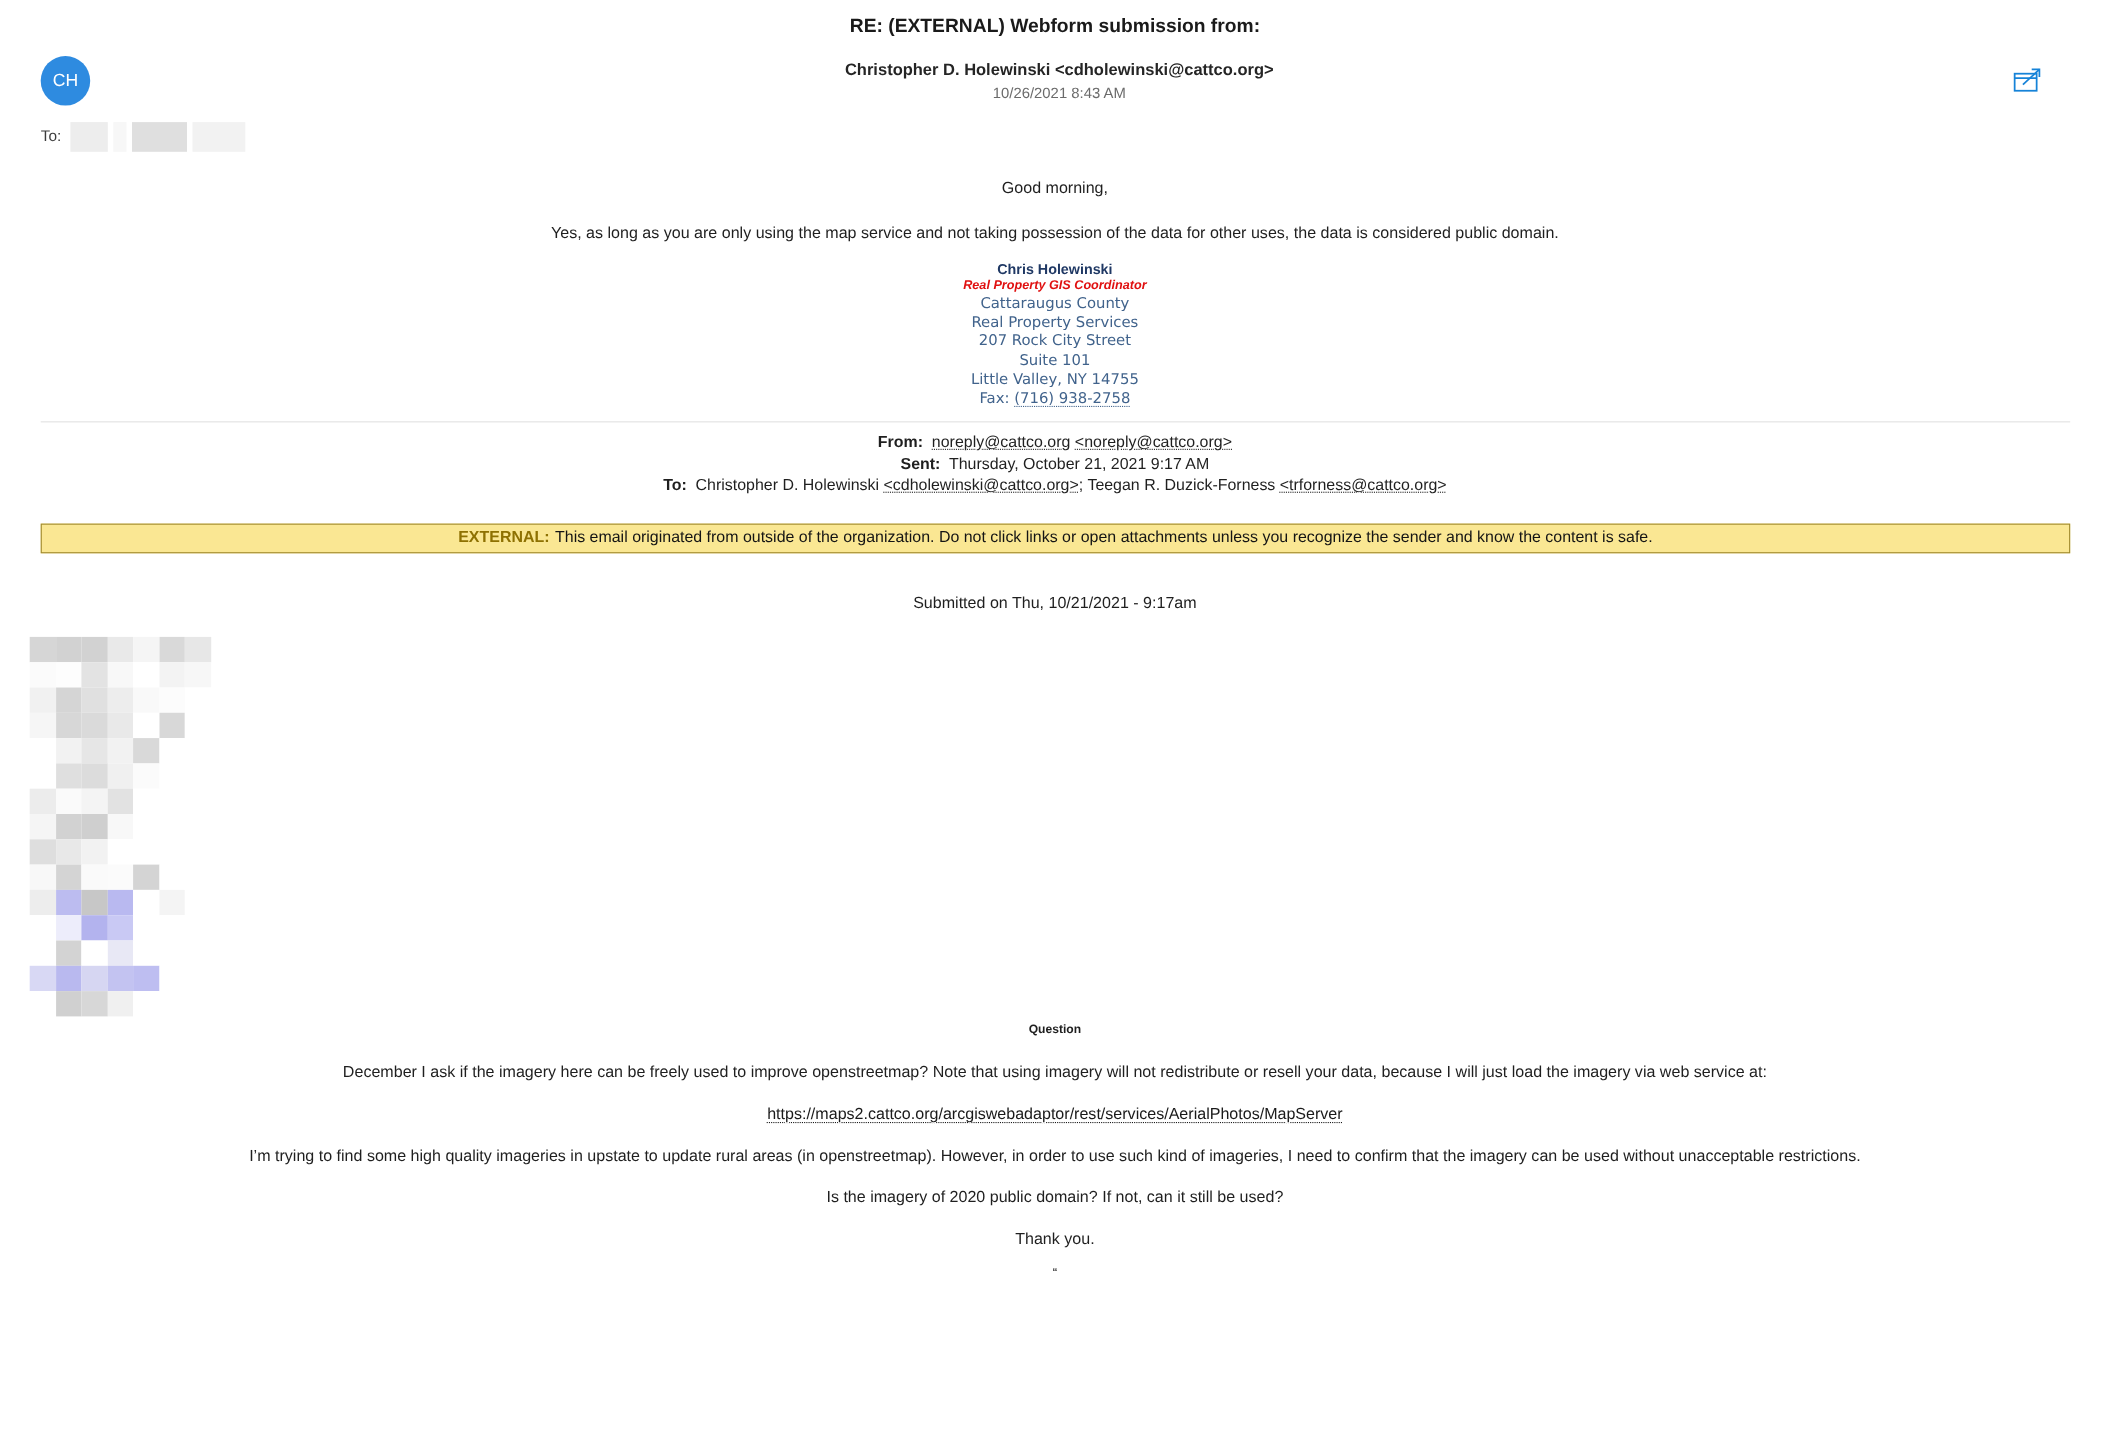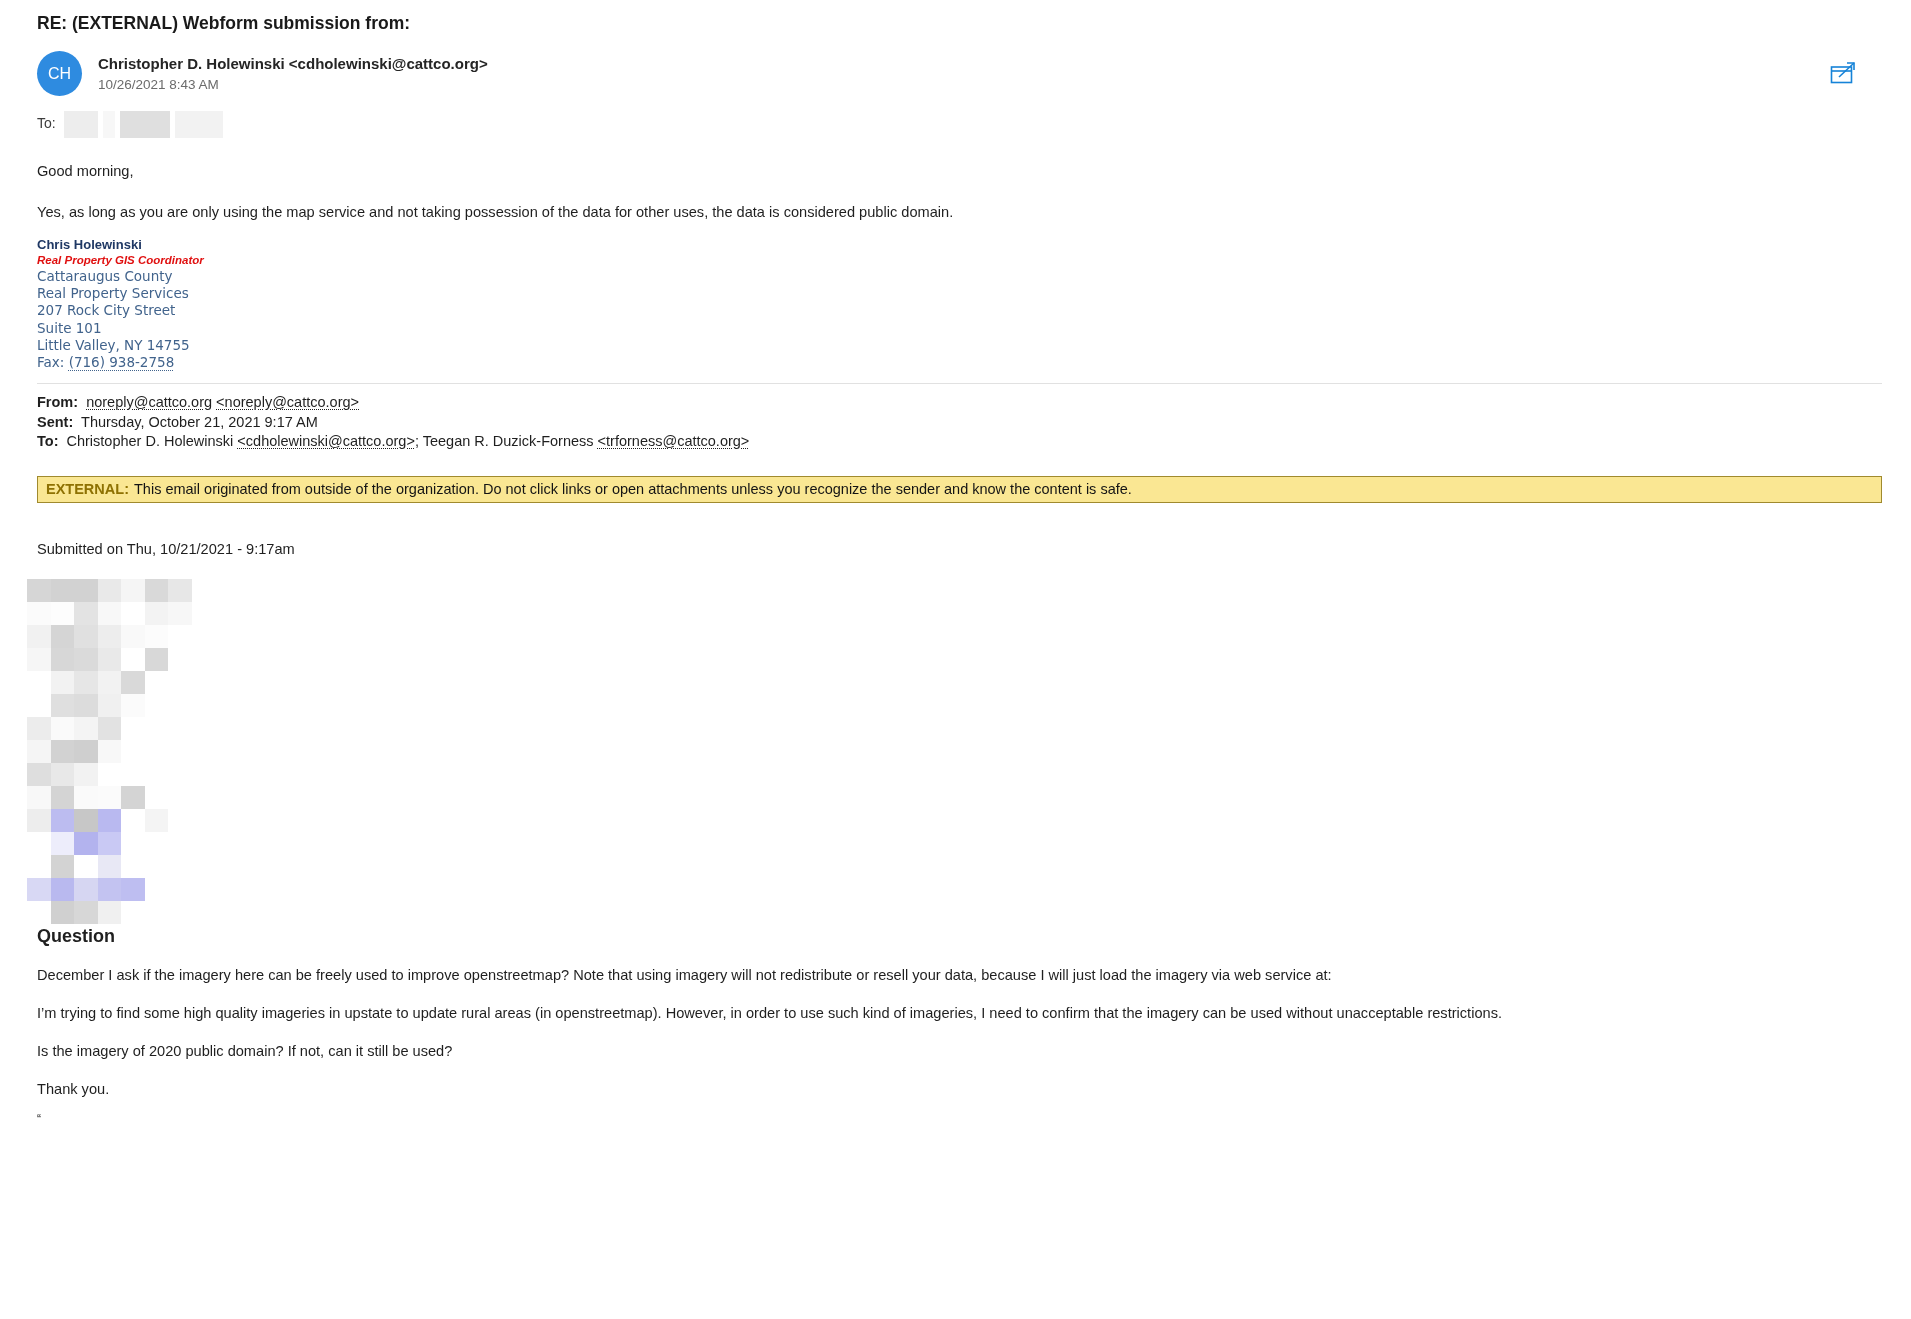--- a/index.html
+++ b/index.html
@@ -5,20 +5,21 @@
   * { margin:0; padding:0; box-sizing:border-box; }
   html,body { background:#ffffff; }
   .page {
     position:relative;
     width:1911px; height:1319px;
     background:#fff;
     overflow:hidden;
     font-family:"Liberation Sans", sans-serif;
     color:#1f1f1f;
     padding:10px 30px 0 37px;
+    text-align:center;
   }
   .subject { font-size:17.5px; font-weight:700; color:#1a1a1a; margin-top:2px; line-height:22px; }
 
   .sender-row { margin-top:17px; display:flex; align-items:flex-start; }
   .avatar {
     width:45px; height:45px; border-radius:50%;
     background:var(--avatar-blue,#2e8be0);
     color:#fff; display:flex; align-items:center; justify-content:center;
     font-size:16px; flex:0 0 auto;
   }
@@ -57,21 +58,21 @@
     font-size:14.5px; line-height:18px; color:#141414;
   }
   .caution-label { color:var(--caution-label,#8e7102); font-weight:700; margin-right:5px; }
 
   .submitted { margin-top:37px; font-size:14.6px; }
 
   .mosaic { margin-top:21px; margin-left:-10px; }
   .mrow { display:flex; height:23px; }
   .mcell { width:23.5px; height:23px; flex:0 0 auto; }
 
-  .question { margin-top:3px; font-size:18px; font-weight:700; line-height:18px; }
+  .question { margin-top:3px; font-size:11px; font-weight:700; line-height:18px; }
   .hi { margin-top:3px; }
   .p1 { margin-top:21px; }
   .link-line { margin-top:20px; }
   .weblink { color:#1a1a1a; text-decoration:underline dotted 1px; text-underline-offset:3px; cursor:pointer; font-size:14.6px; }
   .p2 { margin-top:20px; }
   .p3 { margin-top:20px; }
   .thanks { margin-top:20px; }
   .closing-quote { margin-top:14px; font-size:12px; color:#222; }
 </style>
 </head>
@@ -288,18 +289,21 @@
         <div class="mcell" style="background: rgb(215, 215, 215);"></div>
         <div class="mcell" style="background: rgb(240, 240, 240);"></div>
         <div class="mcell" style="background: rgb(255, 255, 255);"></div>
         <div class="mcell" style="background: rgb(255, 255, 255);"></div>
         <div class="mcell" style="background: rgb(255, 255, 255);"></div>
       </div>
     </div>
 
   <div class="question">Question</div>
   <div class="para p1">December I ask if the imagery here can be freely used to improve openstreetmap? Note that using imagery will not redistribute or resell your data, because I will just load the imagery via web service at:</div>
+  <div class="link-line">
+    <a class="weblink">https://maps2.cattco.org/arcgiswebadaptor/rest/services/AerialPhotos/MapServer</a>
+  </div>
   <div class="para p2">I’m trying to find some high quality imageries in upstate to update rural areas (in openstreetmap). However, in order to use such kind of imageries, I need to confirm that the imagery can be used without unacceptable restrictions.</div>
   <div class="para p3">Is the imagery of 2020 public domain? If not, can it still be used?</div>
   <div class="para thanks">Thank you.</div>
   <div class="closing-quote">“</div>
 
 </div>
 
 </body></html>

